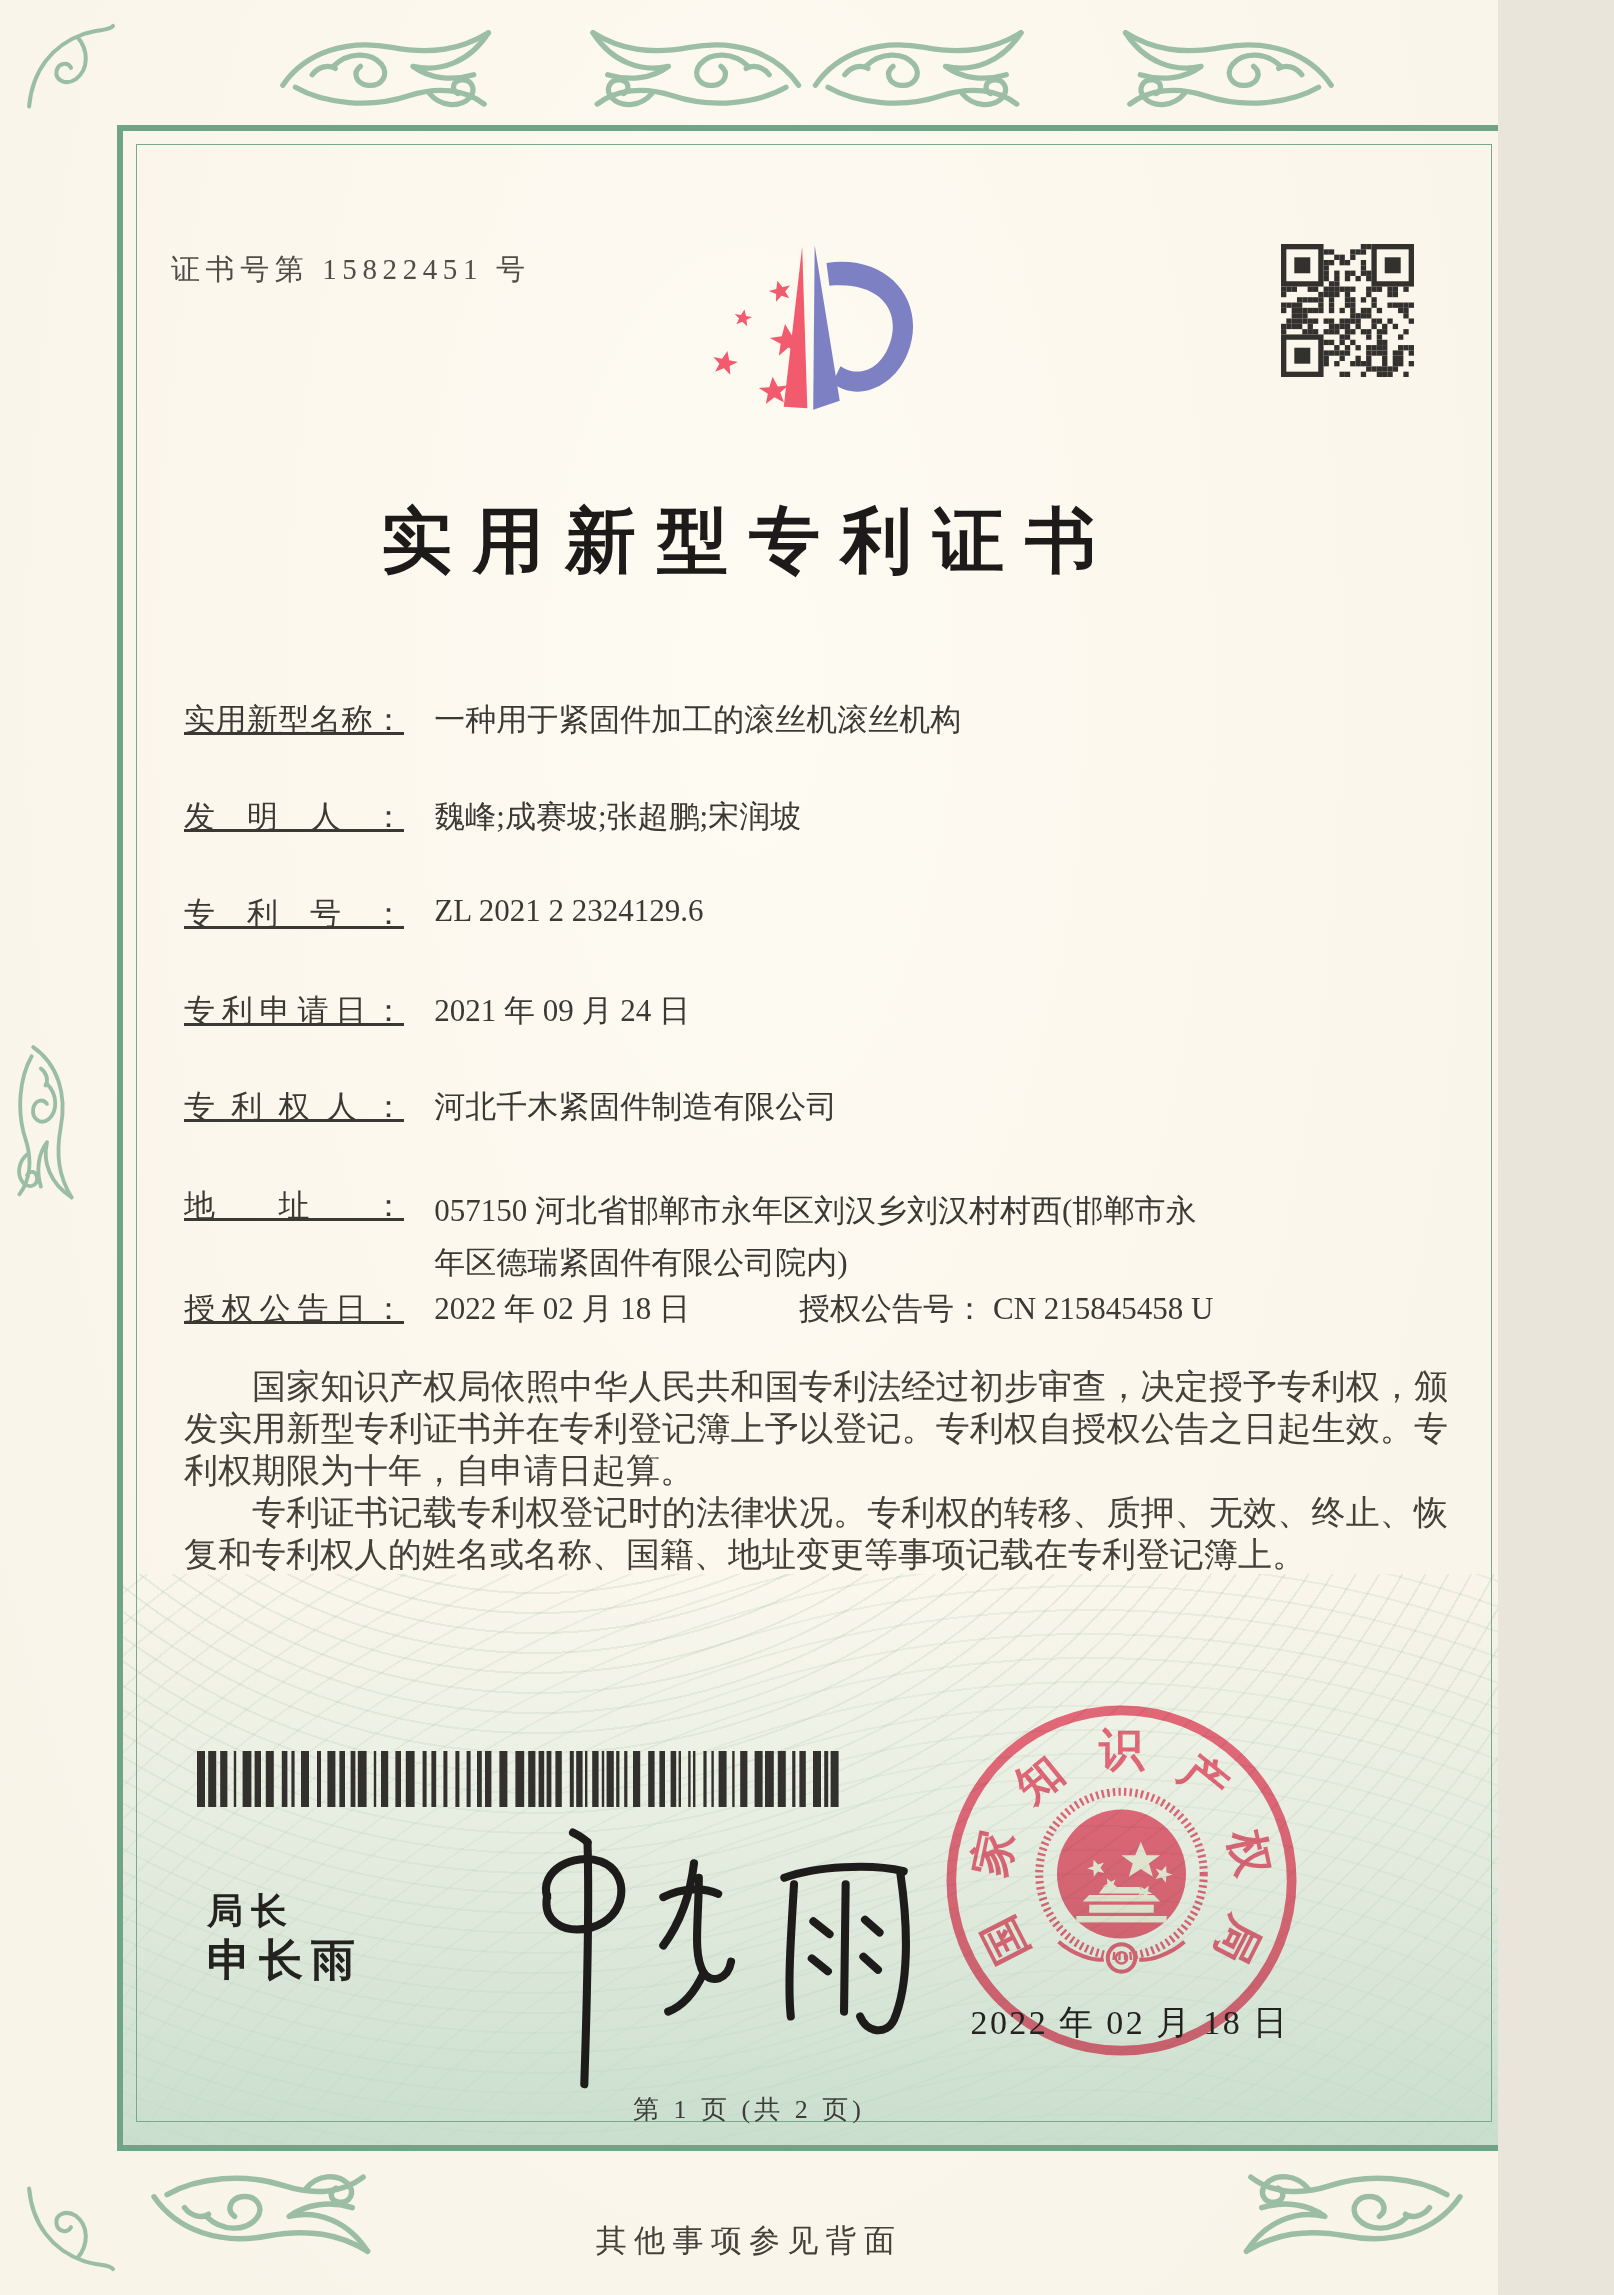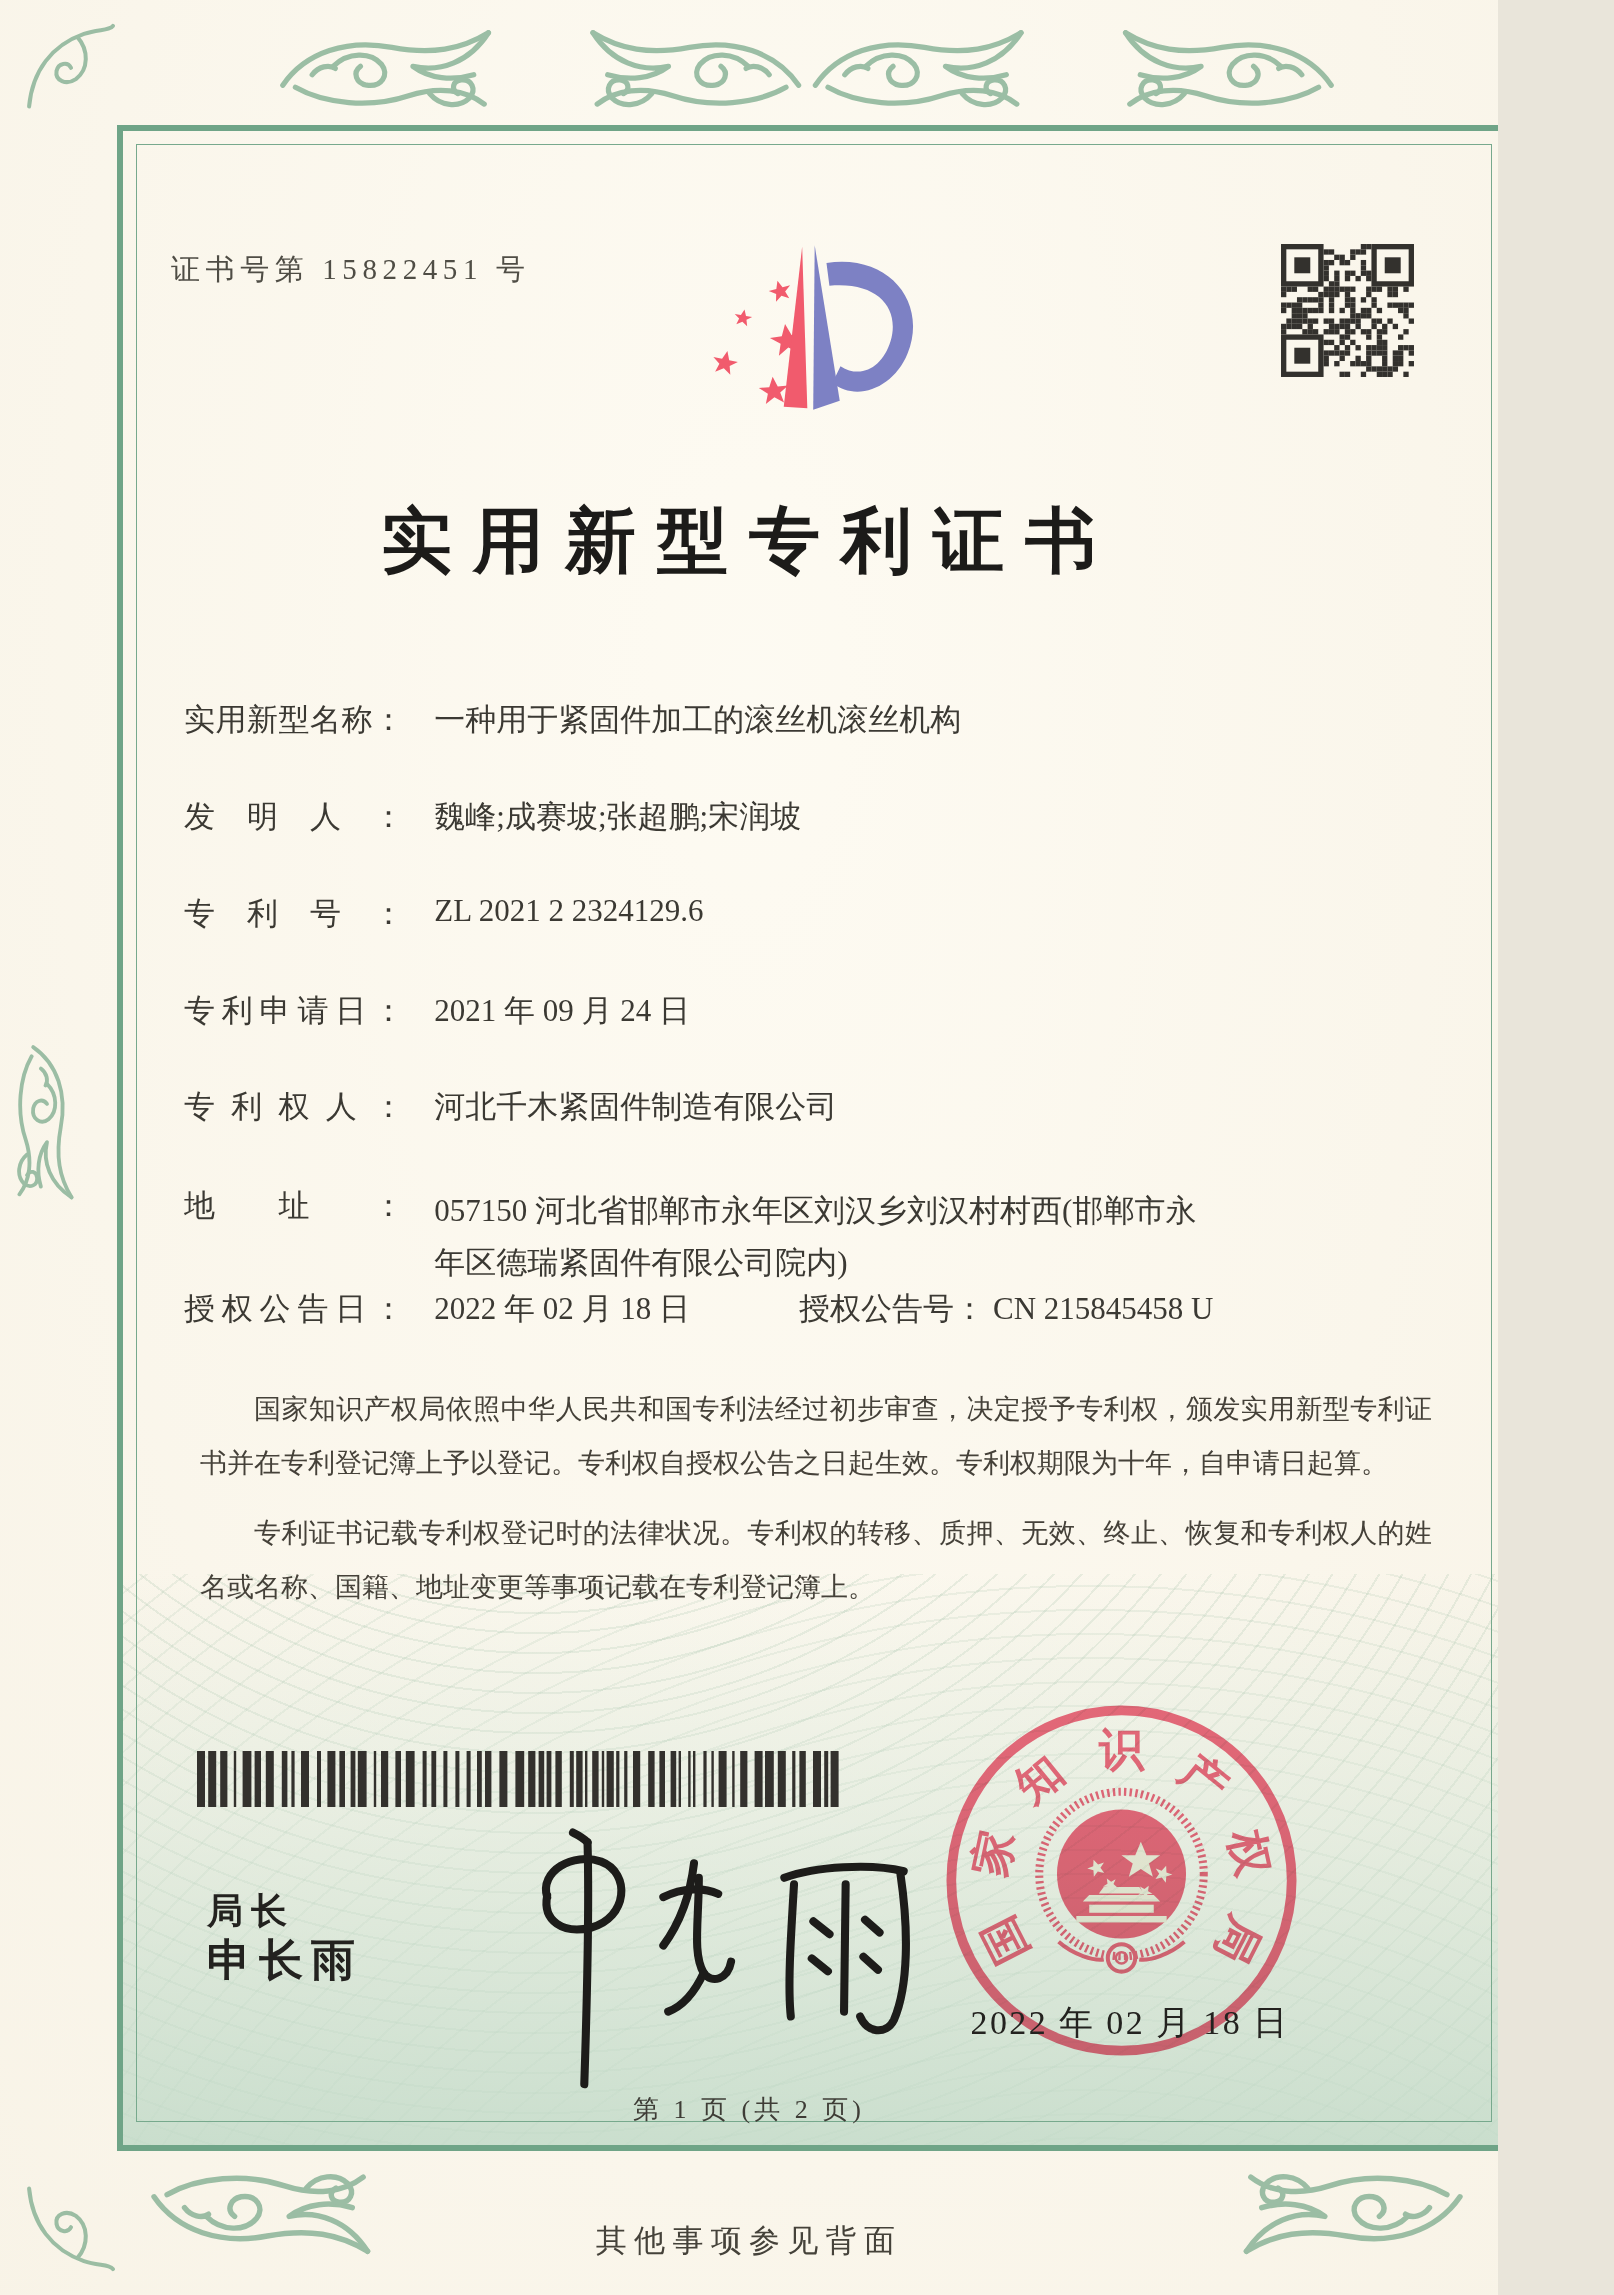--- a/index.html
+++ b/index.html
@@ -19,27 +19,27 @@
       repeating-radial-gradient(1211px circle at 70% 1211px, transparent 0 22px, rgba(130,172,142,.13) 22px 24px);
   }
   .frame-outer{position:absolute;left:117px;top:125px;width:1390px;height:2014px;border:6.5px solid #6fa487;z-index:1;}
   .frame-inner{position:absolute;left:136px;top:144px;width:1354px;height:1976px;border:1.6px solid #77a98d;z-index:1;}
   .cert-no{position:absolute;left:171px;top:250px;font-size:29px;letter-spacing:5.6px;color:#4f4d45;z-index:2;}
   .logo{position:absolute;left:682px;top:220px;z-index:2;}
   .qr{position:absolute;left:1279px;top:242px;z-index:2;}
   .title{position:absolute;left:0;right:0;top:494px;margin:0;text-align:center;
     font-size:71px;font-weight:bold;letter-spacing:21px;color:#1c1b19;z-index:2;}
   .frow{position:absolute;left:184px;font-size:31px;color:#3b3933;white-space:nowrap;z-index:2;}
-  .flabel{display:inline-block;width:220px;text-align-last:justify;white-space:normal;vertical-align:top;}
+  .flabel{display:inline-block;width:220px;text-align-last:justify;white-space:normal;vertical-align:top;text-decoration:underline;}
   .fvalue{margin-left:22.6px;vertical-align:top;}
   .vblock{display:inline-block;line-height:52px;}
   .grant-right{position:absolute;left:615px;top:0;}
   .gr-val{margin-left:8px;}
   .paras{position:absolute;left:184px;top:1366px;width:1264px;z-index:2;}
-  .paras p{margin:16px;font-size:27px;line-height:54px;text-align:justify;text-indent:2em;color:#454139;}
+  .paras p{margin:0;font-size:34px;line-height:42px;text-align:justify;text-indent:2em;color:#454139;}
   .barcode{position:absolute;left:194px;top:1751px;z-index:2;}
   .director-label{position:absolute;left:207px;top:1847px;font-family:"Liberation Sans","DejaVu Sans",sans-serif;
     font-size:36px;font-weight:600;letter-spacing:8px;color:#23221f;z-index:2;margin-top:40px;}
   .director-name{position:absolute;left:207px;top:1931px;font-family:"Liberation Sans","DejaVu Sans",sans-serif;
     font-size:44px;font-weight:700;letter-spacing:8px;color:#23221f;z-index:2;}
   .sig{position:absolute;left:452px;top:1796px;z-index:3;}
   .seal{position:absolute;left:936px;top:1695px;z-index:3;opacity:.92;mix-blend-mode:multiply;}
   .seal-date{position:absolute;left:928px;top:2000px;width:404px;text-align:center;
     font-size:34px;letter-spacing:2.4px;color:#23221f;z-index:4;}
   .page-info{position:absolute;left:0;right:0;top:2092px;text-align:center;font-size:26px;

